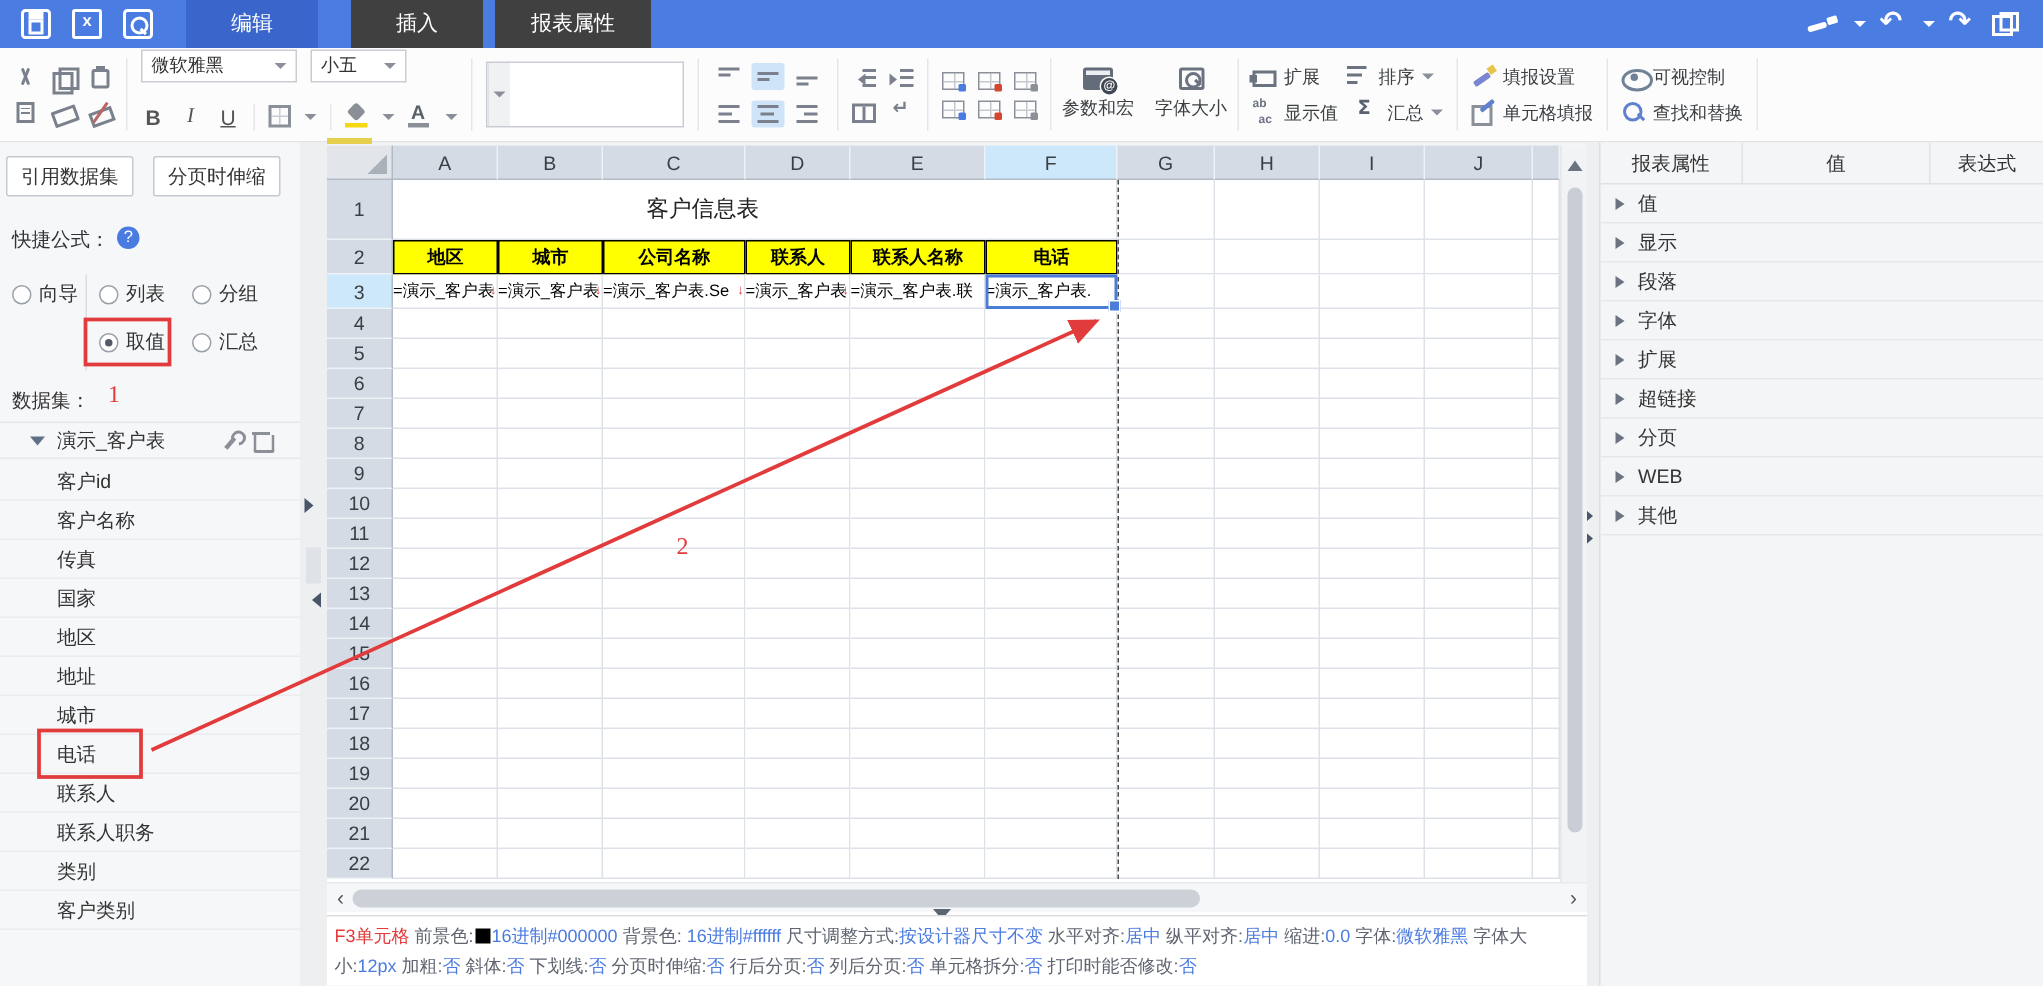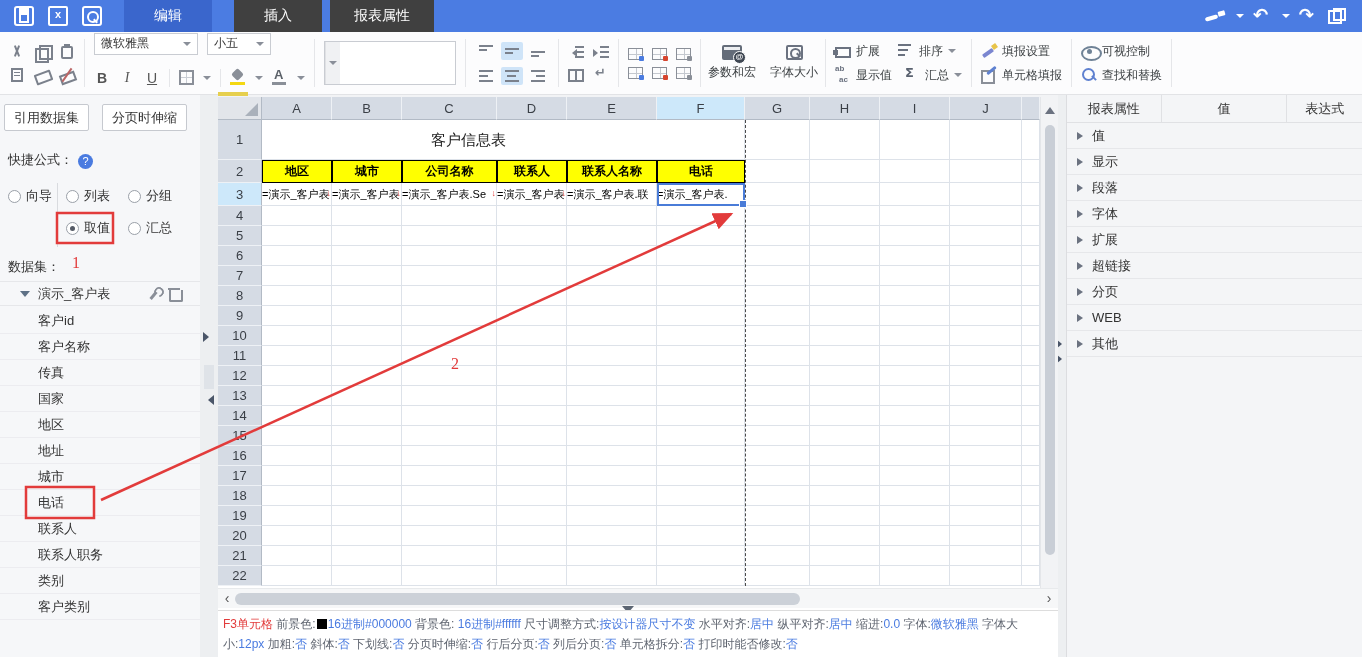--- a/index.html
+++ b/index.html
@@ -102,21 +102,21 @@
   .gi-cellpen::after{content:"";position:absolute;right:0;top:2px;width:11px;height:3px;background:#5f81d0;transform:rotate(-40deg);border-radius:1px}
   .gi-eye::before{content:"";position:absolute;left:0;top:3px;width:17px;height:11px;border:2px solid #6f8296;border-radius:50%}
   .gi-eye::after{content:"";position:absolute;left:6px;top:6px;width:5px;height:5px;border-radius:50%;background:#6f8296}
   .gi-find::before{content:"";position:absolute;left:1px;top:1px;width:9px;height:9px;border:2px solid #5f81d0;border-radius:50%}
   .gi-find::after{content:"";position:absolute;left:10px;top:10px;width:6px;height:2px;background:#5f81d0;transform:rotate(45deg)}
 
   
   .sidebar{position:absolute;left:0;top:95px;width:200px;height:562px;background:#f6f7f9}
   .side-btns{display:flex;gap:13px;padding:9px 4px}
   .sbtn{background:#fff;border:1px solid #c6c9cf;border-radius:2px;height:27px;padding:0 9px;font-size:13px;color:#333;font-family:inherit;cursor:pointer}
-  .quickrow{position:absolute;left:8px;top:56px;display:flex;align-items:flex-end;gap:5px}
+  .quickrow{position:absolute;left:8px;top:56px;display:flex;align-items:flex-start;gap:5px}
   .help{width:15px;height:15px;border-radius:50%;background:#4a7be0;color:#fff;display:inline-block;text-align:center;line-height:15px;font-size:11px;cursor:pointer}
   .help::before{content:"?"}
   .radio{position:absolute;display:flex;align-items:center;gap:5px;cursor:pointer}
   .rdot{width:13px;height:13px;border-radius:50%;border:1px solid #9aa0a8;background:#fff;position:relative;flex:none}
   .rdot.on::after{content:"";position:absolute;left:3px;top:3px;width:5px;height:5px;border-radius:50%;background:#555b66}
   .vline{position:absolute;left:57px;top:88px;width:1px;height:64px;background:#d9dbdf}
   .dslabel{position:absolute;left:8px;top:163px}
   .ds-head{position:absolute;left:0;top:186px;width:200px;height:25px;display:flex;align-items:center;gap:8px;padding:0 20px;border-top:1px solid #e6e7ea;border-bottom:1px solid #e6e7ea}
   .tri-d{width:0;height:0;border-left:5px solid transparent;border-right:5px solid transparent;border-top:6px solid #5e7186}
   .ds-tools{margin-left:auto;display:flex;gap:7px;align-items:center}

